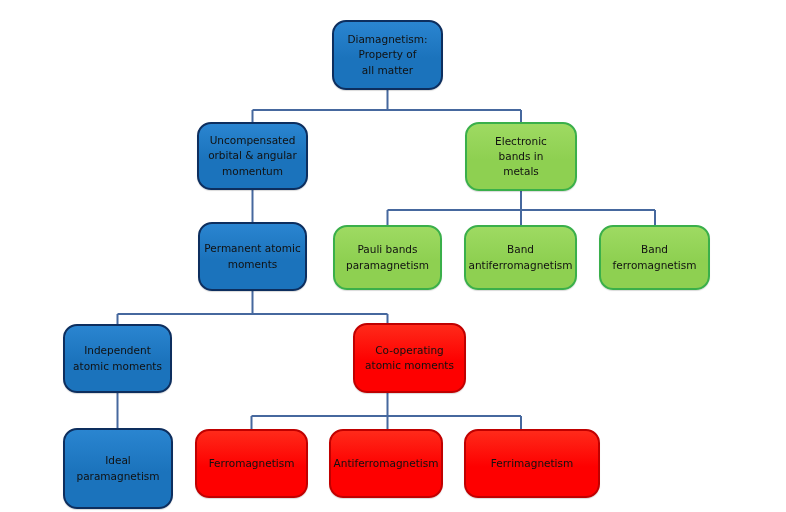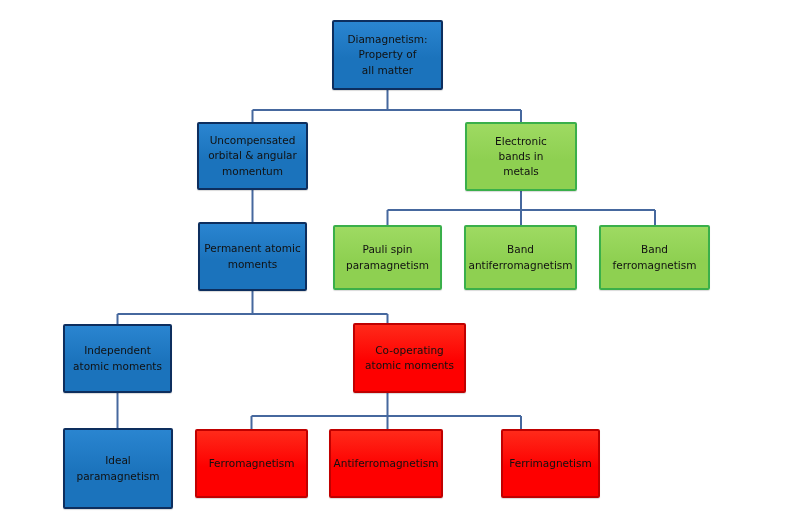--- a/index.html
+++ b/index.html
@@ -21,21 +21,21 @@
     width: 786px; height: 512px;
   }
   svg.connectors path {
     fill: none;
     stroke: var(--connector, #46689e);
     stroke-width: 2;
   }
   .node {
     position: absolute;
     box-sizing: border-box;
-    border-radius: 2px;
+    border-radius: 14px;
     border: 2.5px solid;
     display: flex;
     align-items: center;
     justify-content: center;
     text-align: center;
     font-size: 10.5px;
     line-height: 1.45;
     color: var(--text, #111111);
     white-space: pre-line;
     padding: 2px 3px;
@@ -59,21 +59,21 @@
   .n-electronic        { left: 465px; top: 122px; width: 112px; height: 69px; }
   .n-permanent         { left: 198px; top: 222px; width: 109px; height: 69px; }
   .n-pauli             { left: 333px; top: 225px; width: 109px; height: 65px; }
   .n-band-antiferro    { left: 464px; top: 225px; width: 113px; height: 65px; }
   .n-band-ferro        { left: 599px; top: 225px; width: 111px; height: 65px; }
   .n-independent       { left:  63px; top: 324px; width: 109px; height: 69px; }
   .n-cooperating       { left: 332px; top: 323px; width: 113px; height: 70px; margin-left: 21px; }
   .n-ideal             { left:  63px; top: 428px; width: 110px; height: 81px; }
   .n-ferromagnetism    { left: 195px; top: 429px; width: 113px; height: 69px; }
   .n-antiferromagnetism{ left: 329px; top: 429px; width: 114px; height: 69px; }
-  .n-ferrimagnetism    { left: 464px; top: 429px; width: 99px; height: 69px; margin-left: 37px; }
+  .n-ferrimagnetism    { left: 464px; top: 429px; width: 136px; height: 69px; }
 </style>
 </head>
 <body>
 
 <div class="canvas">
 
   <svg class="connectors" viewBox="0 0 786 512" aria-hidden="true">
     <path d="M387.5 90 V110 M252.5 110 H521 M252.5 110 V122 M521 110 V122"></path>
     <path d="M521 191 V225 M387.5 210 H655 M387.5 210 V225 M655 210 V225"></path>
     <path d="M252.5 190 V222"></path>
@@ -90,21 +90,21 @@
 orbital &amp; angular
 momentum</div>
 
   <div class="node blue n-permanent">Permanent atomic
 moments</div>
 
   <div class="node green n-electronic">Electronic
 bands in
 metals</div>
 
-  <div class="node green n-pauli">Pauli spin
+  <div class="node green n-pauli">Pauli bands
 paramagnetism</div>
 
   <div class="node green n-band-antiferro">Band
 antiferromagnetism</div>
 
   <div class="node green n-band-ferro">Band
 ferromagnetism</div>
 
   <div class="node blue n-independent">Independent
 atomic moments</div>

